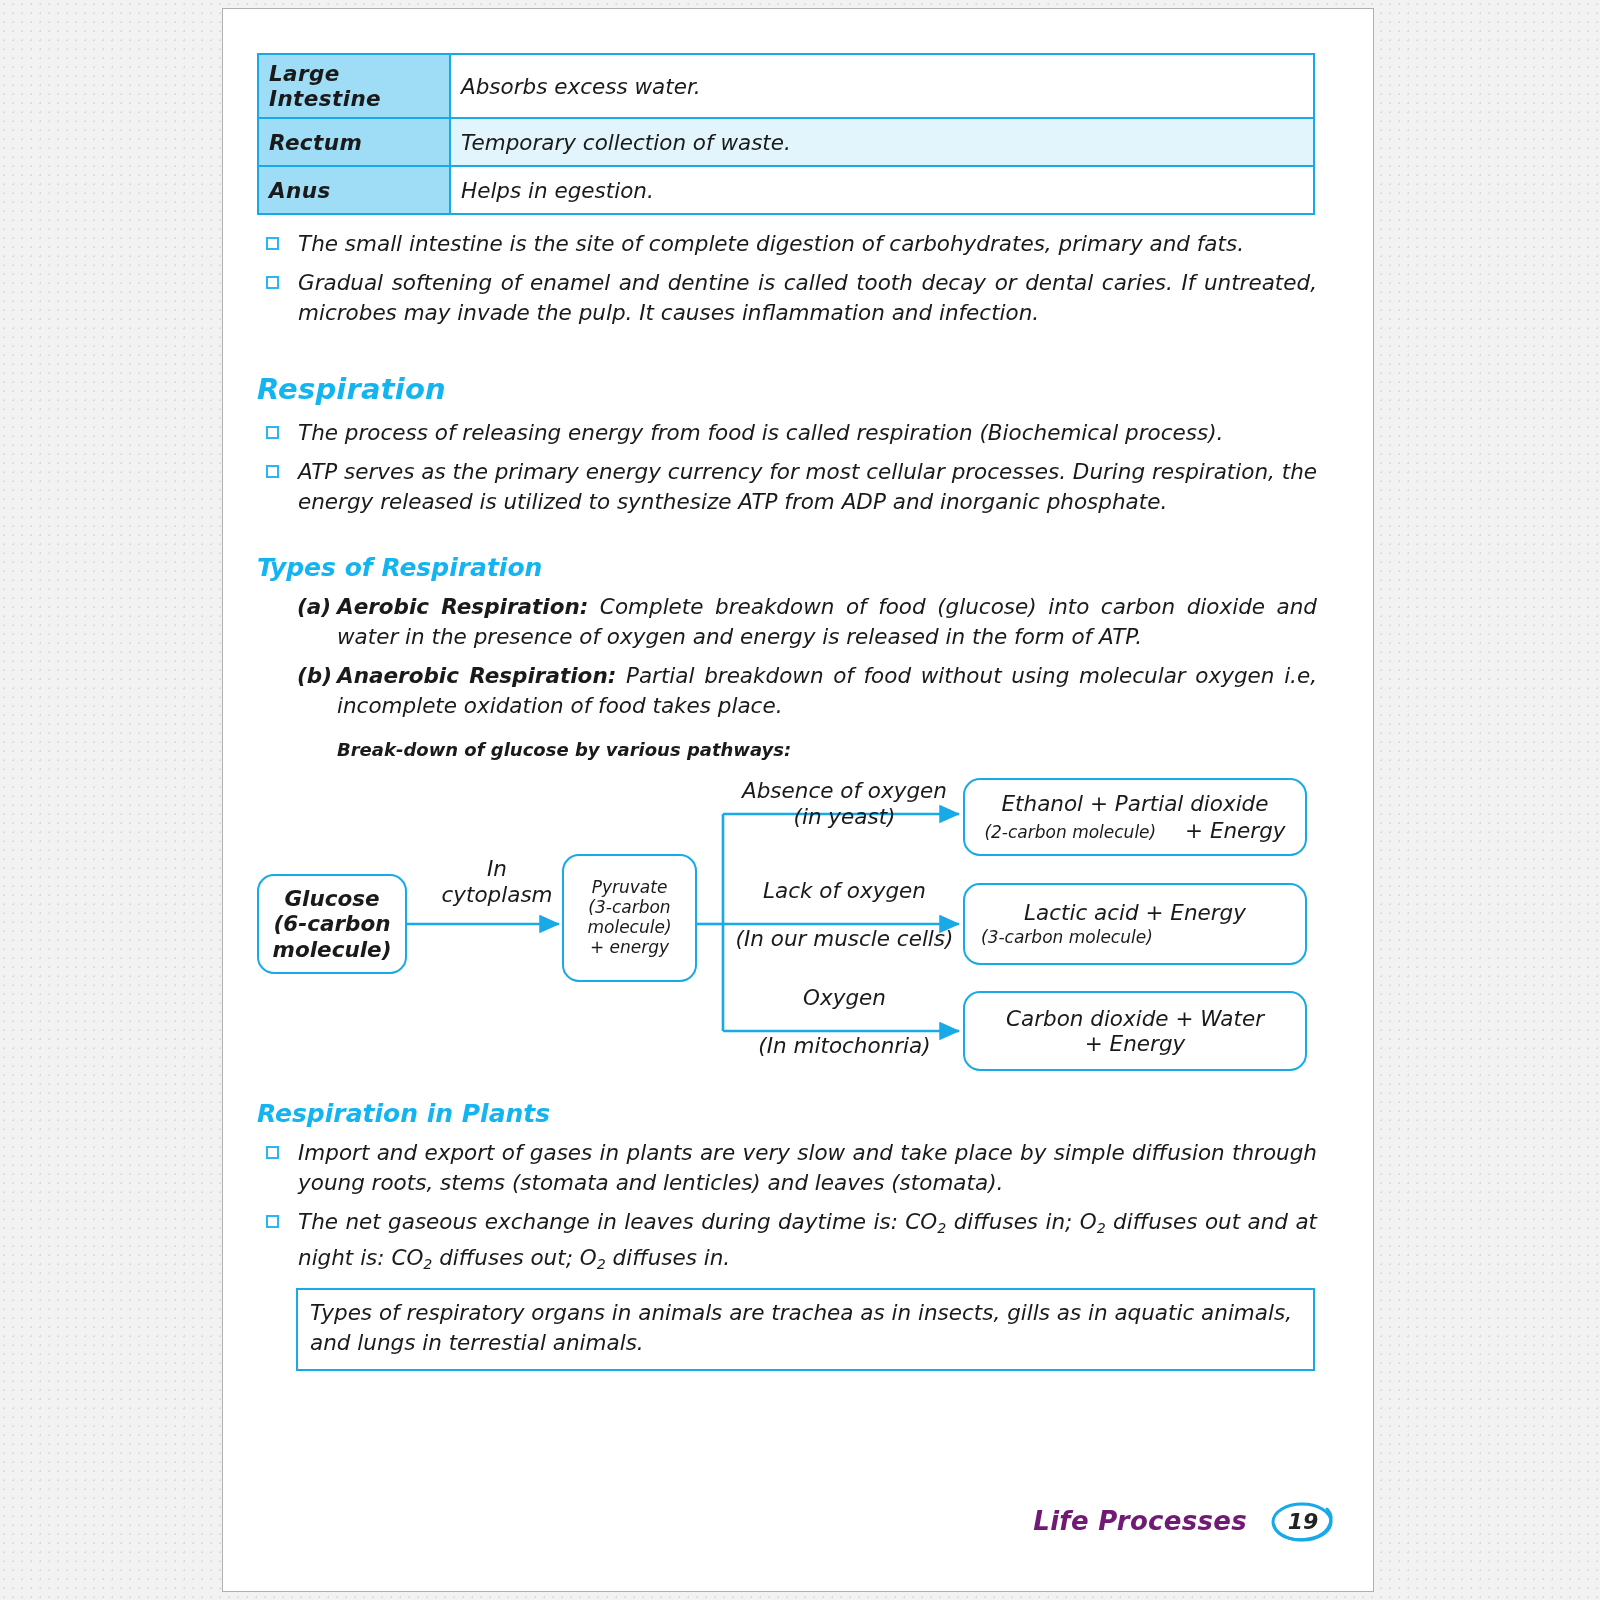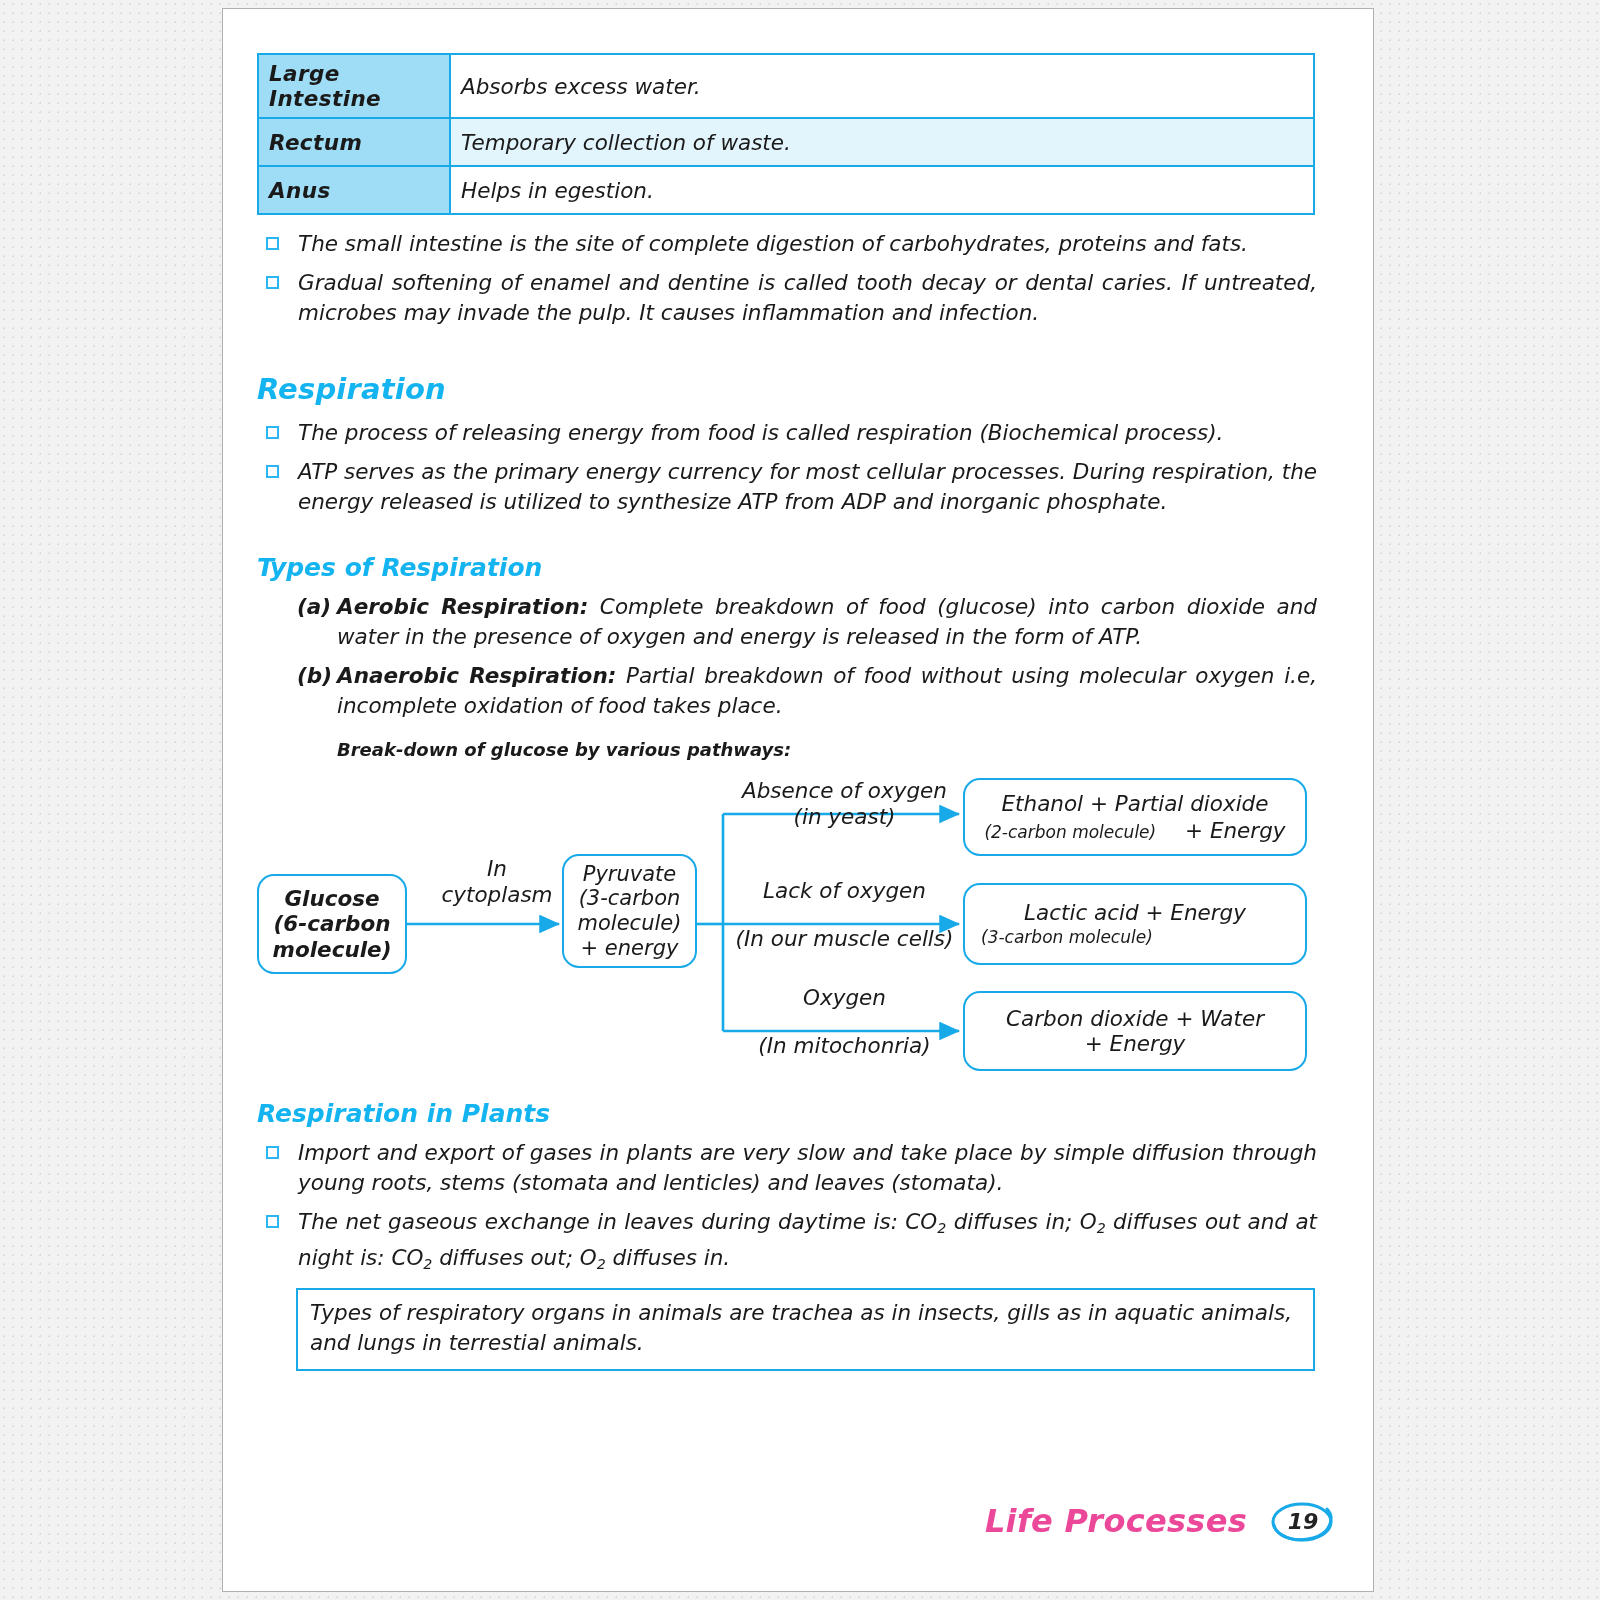--- a/index.html
+++ b/index.html
@@ -147,23 +147,23 @@
 
   
   .footer {
     position: absolute;
     right: 36px; bottom: 46px;
     display: flex;
     align-items: center;
     gap: 22px;
   }
   .foot-title {
-    font-size: 32px;
+    font-size: 26px;
     font-weight: bold;
-    color: #ec4899;
+    color: #701a75;
     font-style: italic;
     letter-spacing: .3px;
   }
   .pnum-wrap { position: relative; width: 68px; height: 48px; }
   .pnum {
     position: absolute;
     left: 0; top: 0; width: 68px; height: 48px;
     display: flex; align-items: center; justify-content: center;
     font-size: 22px; font-weight: bold; color: #222;
     font-style: italic;
@@ -188,21 +188,21 @@
         <tr>
           <td class="c-label">Anus</td>
           <td class="c-desc">Helps in egestion.</td>
         </tr>
       </tbody>
     </table>
 
     <ul class="bul body-text" style="margin-top:14px;">
       <li>
         <span class="sq"></span>
-        <span>The small intestine is the site of complete digestion of carbohydrates, proteins and fats.</span>
+        <span>The small intestine is the site of complete digestion of carbohydrates, primary and fats.</span>
       </li>
       <li class="just">
         <span class="sq"></span>
         <span>Gradual softening of enamel and dentine is called tooth decay or dental caries. If untreated, microbes may invade the pulp. It causes inflammation and infection.</span>
       </li>
     </ul>
 
     <div class="h-sec" style="margin-top:44px;">Respiration</div>
 
     <ul class="bul body-text" style="margin-top:12px;">
@@ -255,21 +255,21 @@
         <span class="ln">Glucose</span>
         <span class="ln">(6-carbon</span>
         <span class="ln">molecule)</span>
       </div>
 
       <div class="flabel" style="left:175px; top:83px; width:130px; text-align:center;">
         <div>In</div>
         <div>cytoplasm</div>
       </div>
 
-      <div class="fbox" style="left:305px; top:81px; width:135px; height:114px; font-size:21px;">
+      <div class="fbox" style="left:305px; top:81px; width:135px; height:128px; font-size:17px;">
         <span class="ln">Pyruvate</span>
         <span class="ln">(3-carbon</span>
         <span class="ln">molecule)</span>
         <span class="ln">+ energy</span>
       </div>
 
       <div class="flabel" style="left:470px; top:5px; width:235px; text-align:center;">
         <div>Absence of oxygen</div>
         <div>(in yeast)</div>
       </div>

